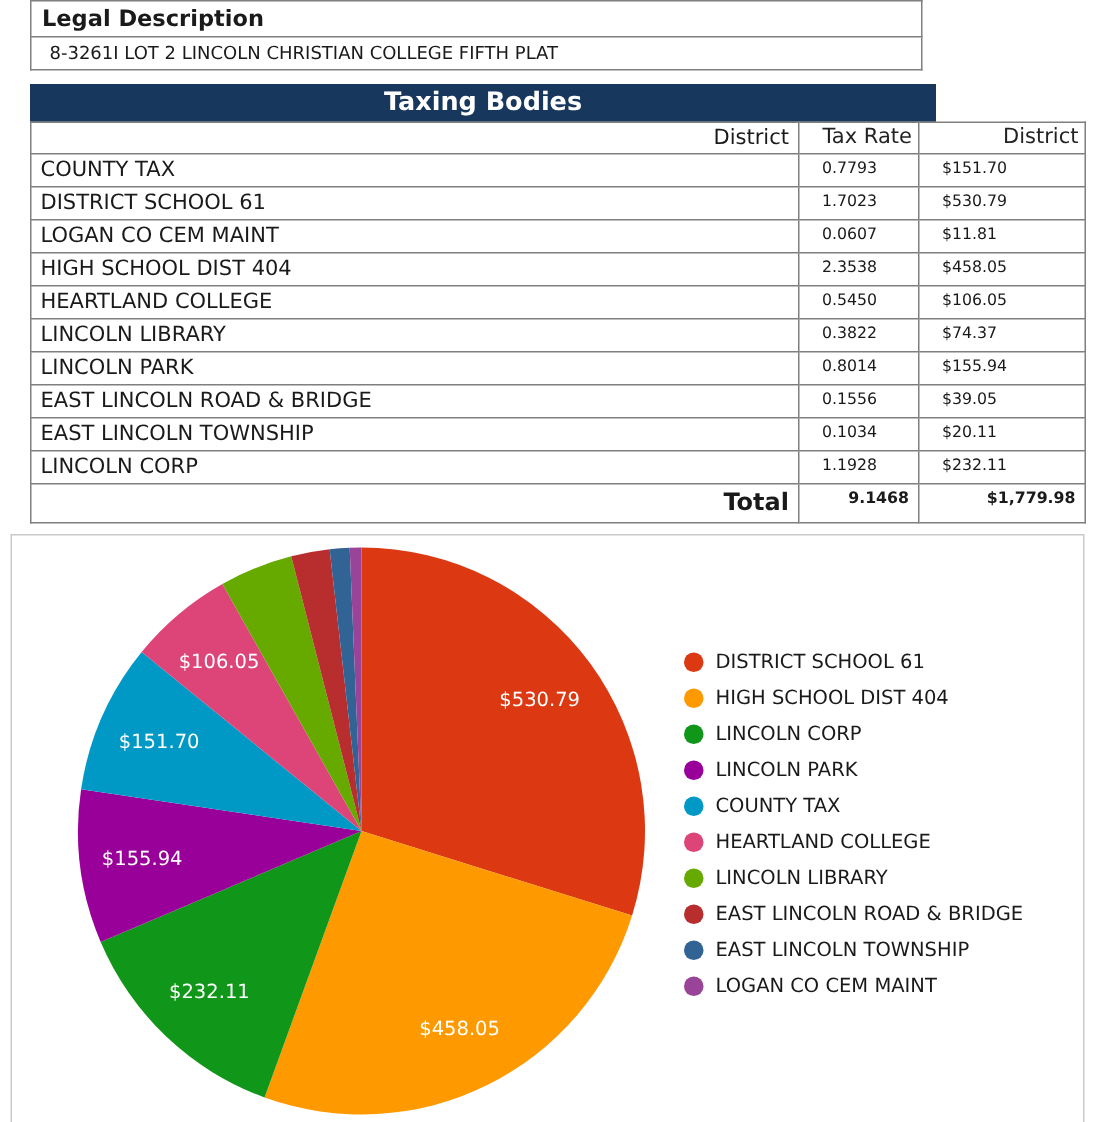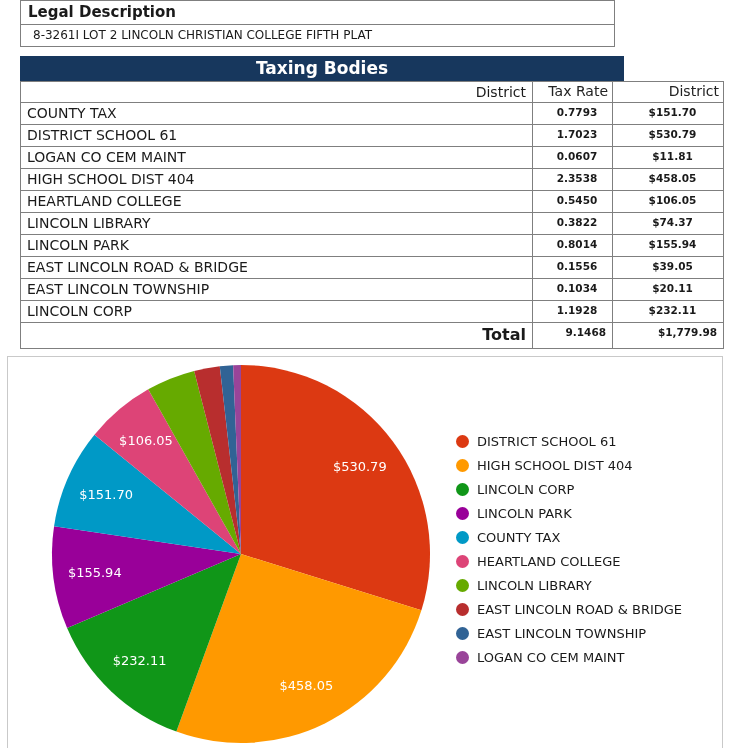--- a/index.html
+++ b/index.html
@@ -24,21 +24,21 @@
     text-align: center; padding: 1px 0 2px 0;
   }
   .tb-table { width: 703px; margin-left: 20px; border-collapse: collapse; table-layout: fixed; }
   .tb-table th, .tb-table td { border: 1px solid #7f7f7f; overflow: hidden; white-space: nowrap; }
   .col-district { width: 512px; }
   .col-rate { width: 80px; }
   .col-ext { width: 111px; }
   .th-district { font-size: 14px; font-weight: 400; text-align: right; vertical-align: bottom; padding: 2px 6px; }
   .th-small { font-size: 14px; font-weight: 400; text-align: right; vertical-align: top; padding: 1px 4px; color: #222; }
   .cell-district { font-size: 14px; padding: 2px 6px 3px 6px; }
-  .num { font-size: 10.5px; text-align: center; vertical-align: top; padding: 3px 6px 0 15px; font-weight: bold; }
+  .num { font-size: 10.5px; text-align: left; vertical-align: top; padding: 3px 6px 0 15px; }
   .total-label { font-size: 16px; font-weight: 700; text-align: right; padding: 2px 6px 4px 6px; }
   .total-num { font-size: 10.5px; font-weight: 700; text-align: right; vertical-align: top; padding: 3px 6px 0 12px; }
 
   
   .chart-box {
     position: relative; width: 716px; height: 394px; box-sizing: border-box;
     margin: 7px 0 0 7px; border: 1px solid #c9c9c9; background: #fff;
   }
   .pie-svg { position: absolute; left: 38px; top: 2px; width: 390px; height: 390px; }
   .slice-label {

